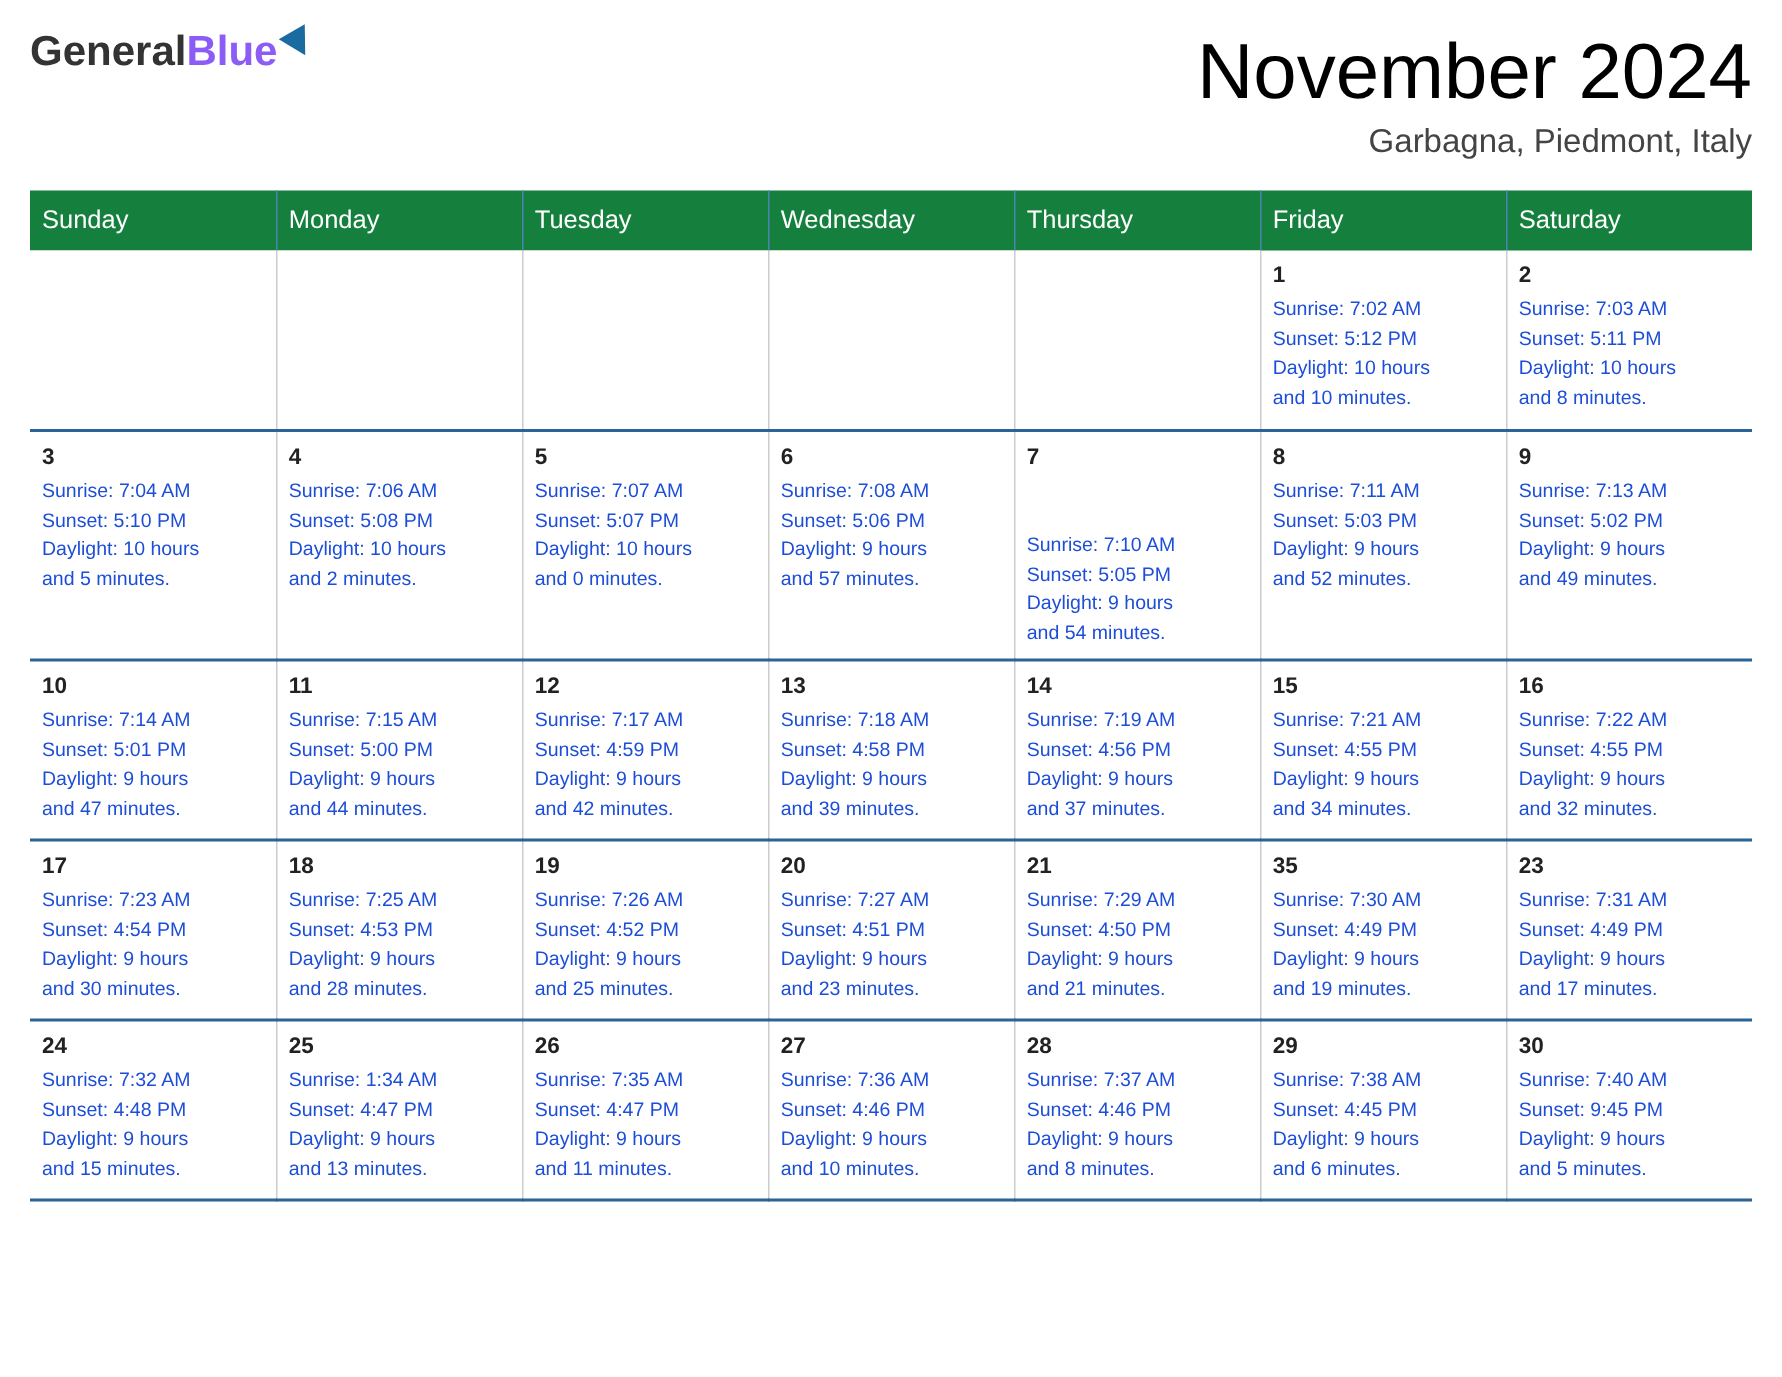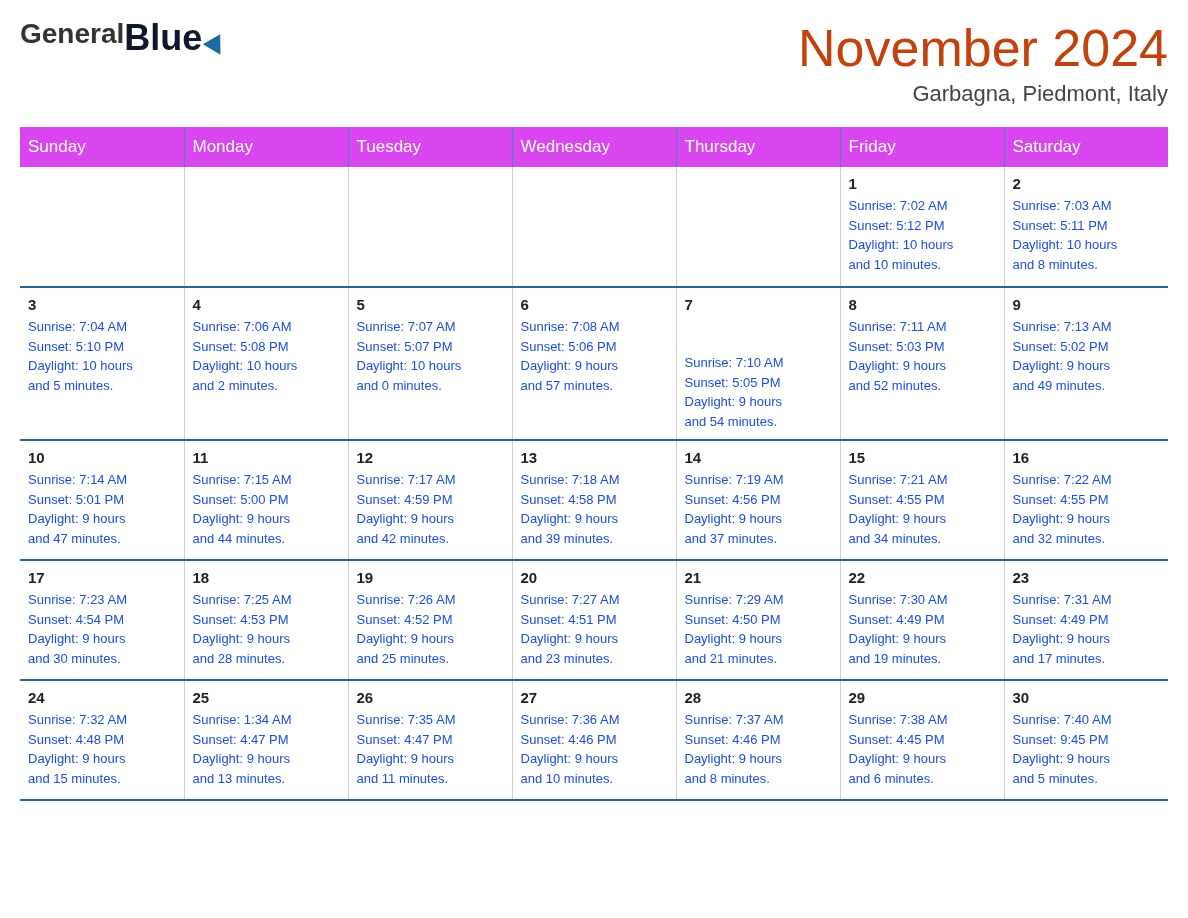--- a/index.html
+++ b/index.html
@@ -22,58 +22,58 @@
       flex-direction: row;
       align-items: flex-start;
     }
     .logo-general {
       font-size: 28px;
       font-weight: bold;
       color: #333;
       line-height: 1;
     }
     .logo-blue {
-      font-size: 36px;
+      font-size: 28px;
       font-weight: bold;
-      color: #0f172a;
+      color: #8b5cf6;
       line-height: 1;
       display: flex;
-      align-items: flex-end;
+      align-items: flex-start;
     }
     .logo-triangle {
       width: 0;
       height: 0;
       border-left: 10px solid transparent;
       border-right: 10px solid transparent;
       border-top: 18px solid #1a6ba0;
       margin-left: 4px;
       transform: rotate(-30deg);
       display: inline-block;
     }
     .title-section {
       text-align: right;
     }
     .month-title {
       font-size: 52px;
       font-weight: normal;
-      color: #c2410c;
+      color: #000000;
       line-height: 1.1;
     }
     .location {
       font-size: 22px;
       color: #444;
       margin-top: 4px;
     }
     table {
       width: 100%;
       border-collapse: collapse;
       table-layout: fixed;
     }
     thead tr th {
-      background-color: #d946ef;
+      background-color: #15803d;
       color: #fff;
       padding: 10px 8px;
       text-align: left;
       font-size: 17px;
       font-weight: normal;
       border-right: 1px solid #4a84b6;
     }
     thead tr th:last-child {
       border-right: none;
     }
@@ -289,21 +289,21 @@
 and 23 minutes.</div>
         </td>
         <td>
           <div class="day-num">21</div>
           <div class="day-info" style="white-space: pre-line;">Sunrise: 7:29 AM
 Sunset: 4:50 PM
 Daylight: 9 hours
 and 21 minutes.</div>
         </td>
         <td>
-          <div class="day-num">22</div>
+          <div class="day-num">35</div>
           <div class="day-info" style="white-space: pre-line;">Sunrise: 7:30 AM
 Sunset: 4:49 PM
 Daylight: 9 hours
 and 19 minutes.</div>
         </td>
         <td>
           <div class="day-num">23</div>
           <div class="day-info" style="white-space: pre-line;">Sunrise: 7:31 AM
 Sunset: 4:49 PM
 Daylight: 9 hours

